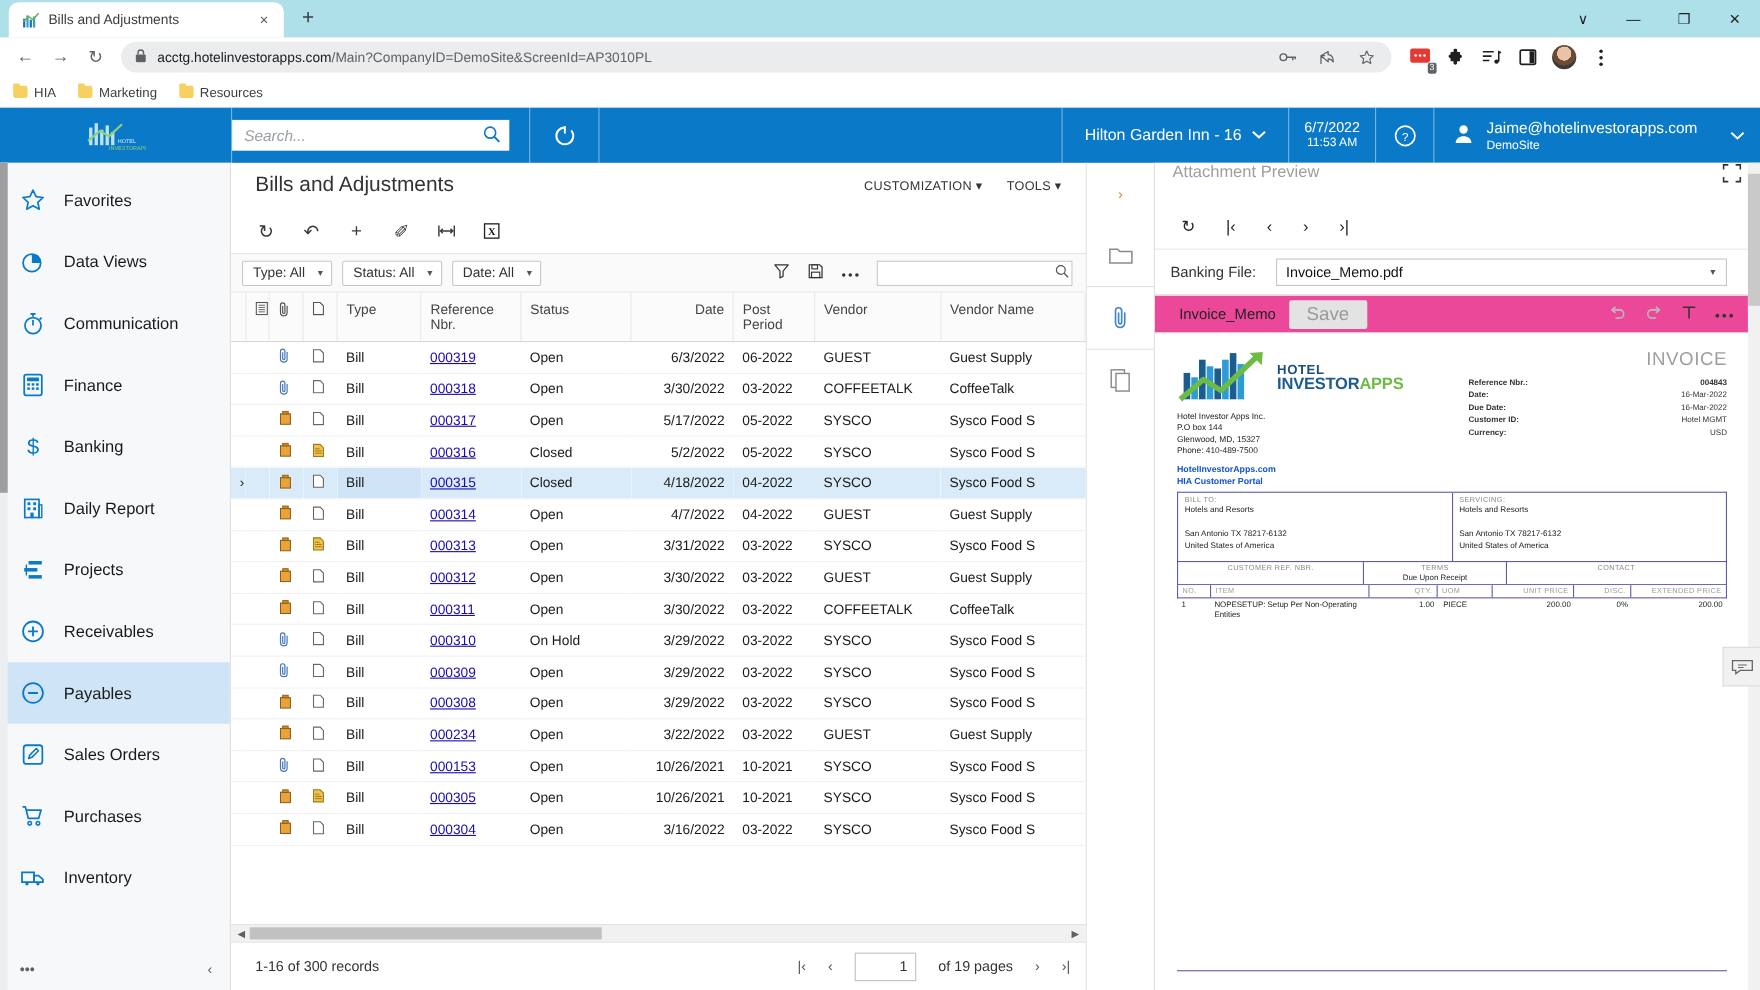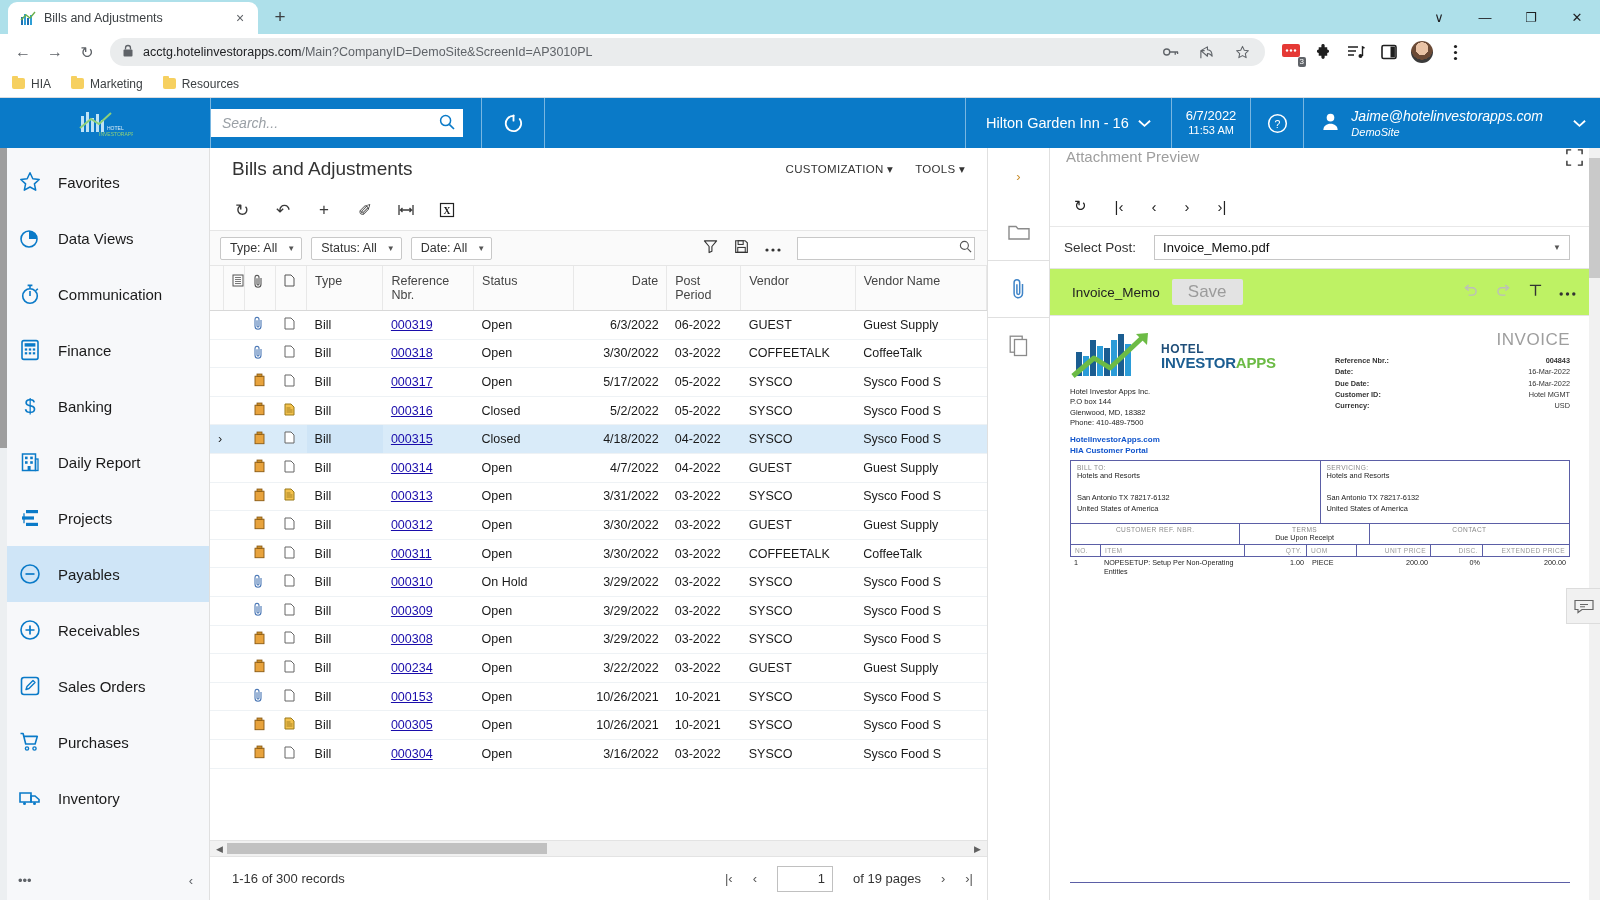--- a/index.html
+++ b/index.html
@@ -80,21 +80,21 @@
   .app-search input::placeholder { color: #9aa0a6; font-style: italic; }
   .sep-v { width: 1px; background: rgba(255,255,255,.45); }
   .top-icon-cell { width: 62px; display: flex; align-items: center; justify-content: center; }
   .spacer-cell { flex: 1; }
   .company-cell { display: flex; align-items: center; gap: 9px; padding: 0 20px; font-size: 14.5px; }
   .date-cell { display: flex; flex-direction: column; align-items: center; justify-content: center;
     padding: 0 14px; line-height: 1.25; }
   .date-cell .d { font-size: 13px; }
   .date-cell .t { font-size: 11px; }
   .help-cell { width: 52px; display: flex; align-items: center; justify-content: center; }
-  .user-cell { display: flex; align-items: center; gap: 10px; padding: 0 12px 0 16px; font-style: italic; }
+  .user-cell { display: flex; align-items: center; gap: 10px; padding: 0 12px 0 16px; }
   .user-cell .u-name { font-size: 14px; line-height: 1.25; }
   .user-cell .u-sub { font-size: 11px; }
   .user-chevron { padding: 0 14px 0 18px; display: flex; align-items: center; }
 
   .app-body { flex: 1; display: flex; min-height: 0; }
 
   
   .sidebar {
     width: 210px; background: #f7f8fa; border-right: 1px solid #e0e0e0;
     display: flex; flex-direction: column; position: relative;
@@ -181,22 +181,22 @@
   .att-head { height: 38px; display: flex; align-items: flex-start; padding: 0 16px 0 16px; }
   .att-title { font-size: 15px; color: #9e9e9e; }
   .att-expand { margin-left: auto; color: #444; }
   .att-nav { height: 40px; display: flex; align-items: center; gap: 28px; padding-left: 24px; color: #222; font-size: 15px; }
   .att-file-row { height: 42px; display: flex; align-items: center; gap: 18px; padding: 0 30px 0 14px;
     border-top: 1px solid #e8e8e8; }
   .att-file-label { font-size: 13.5px; color: #333; }
   .att-select { flex: 1; height: 25px; border: 1px solid #c6c6c6; background: #fff; display: flex;
     align-items: center; padding: 0 8px; font-size: 13px; color: #111; }
   .att-select .car { margin-left: auto; font-size: 8px; color: #555; }
-  .att-tool { height: 48px; display: flex; align-items: center; gap: 12px; padding: 0 24px 0 22px;
-    background: #bef264; border-top: 1px solid #e4e4e4; border-bottom: 1px solid #e4e4e4; }
+  .att-tool { height: 35px; display: flex; align-items: center; gap: 12px; padding: 0 24px 0 22px;
+    background: #ec4899; border-top: 1px solid #e4e4e4; border-bottom: 1px solid #e4e4e4; }
   .att-tool .name { font-size: 13.5px; color: #222; }
   .att-save { height: 26px; padding: 0 16px; background: #e3e3e3; color: #9b9b9b; font-size: 17px;
     display: flex; align-items: center; border-radius: 2px; }
   .att-tool-right { margin-left: auto; display: flex; align-items: center; gap: 16px; color: #bdbdbd; }
   .att-tool-right .dark { color: #333; }
 
   .doc-area { flex: 1; background: #fff; position: relative; overflow: hidden; padding: 14px 30px 0 20px; }
   .doc-page { background: #fff; width: 100%; }
   .inv-top { display: flex; align-items: flex-start; }
   .inv-logo { width: 240px; }
@@ -511,37 +511,37 @@
           <span class="sb-ico">
               <svg width="24" height="24" viewBox="0 0 24 24">
                 <rect x="8" y="4" width="12" height="3.2" fill="#0a7ac8"></rect>
                 <rect x="4" y="10.4" width="12" height="3.2" fill="#0a7ac8"></rect>
                 <rect x="8" y="16.8" width="12" height="3.2" fill="#0a7ac8"></rect>
                 <path d="M6 7.2v10" stroke="#0a7ac8" stroke-width="1.3"></path>
               </svg>
             </span>
           <span>Projects</span>
         </div>
+        <div class="sb-item">
+          <span class="sb-ico">
+              <svg width="24" height="24" viewBox="0 0 24 24">
+                <circle cx="12" cy="12" r="9" stroke="#0a7ac8" stroke-width="1.6" fill="none"></circle>
+                <path d="M7.5 12h9M12 7.5v9" stroke="#0a7ac8" stroke-width="1.7"></path>
+              </svg>
+            </span>
+          <span>Receivables</span>
+        </div>
         <div class="sb-item active">
           <span class="sb-ico">
               <svg width="24" height="24" viewBox="0 0 24 24">
                 <circle cx="12" cy="12" r="9" stroke="#0a7ac8" stroke-width="1.6" fill="none"></circle>
                 <path d="M7.5 12h9" stroke="#0a7ac8" stroke-width="1.7"></path>
               </svg>
             </span>
           <span>Payables</span>
-        </div>
-        <div class="sb-item">
-          <span class="sb-ico">
-              <svg width="24" height="24" viewBox="0 0 24 24">
-                <circle cx="12" cy="12" r="9" stroke="#0a7ac8" stroke-width="1.6" fill="none"></circle>
-                <path d="M7.5 12h9M12 7.5v9" stroke="#0a7ac8" stroke-width="1.7"></path>
-              </svg>
-            </span>
-          <span>Receivables</span>
         </div>
         <div class="sb-item">
           <span class="sb-ico">
               <svg width="24" height="24" viewBox="0 0 24 24">
                 <rect x="3.5" y="3.5" width="17" height="17" rx="2.5" stroke="#0a7ac8" stroke-width="1.6" fill="none"></rect>
                 <path d="M8 15.5l1-3 6-6 2 2-6 6z" stroke="#0a7ac8" stroke-width="1.4" fill="none" stroke-linejoin="round"></path>
               </svg>
             </span>
           <span>Sales Orders</span>
         </div>
@@ -1038,21 +1038,21 @@
           </span>
         </div>
         <div class="att-nav">
           <span>↻</span>
           <span>|‹</span>
           <span>‹</span>
           <span>›</span>
           <span>›|</span>
         </div>
         <div class="att-file-row">
-          <span class="att-file-label">Select Post:</span>
+          <span class="att-file-label">Banking File:</span>
           <span class="att-select">
             <span>Invoice_Memo.pdf</span>
             <span class="car">▼</span>
           </span>
         </div>
         <div class="att-tool">
           <span class="name">Invoice_Memo</span>
           <span class="att-save">Save</span>
           <span class="att-tool-right">
             <span>
@@ -1106,21 +1106,21 @@
                     </svg>
                   </span>
                   <span class="hia-text">
                     <div class="l1">HOTEL</div>
                     <div class="l2"><span style="color:#1b5d91">INVESTOR</span><span style="color:#6cbb45">APPS</span></div>
                   </span>
                 </div>
                 <div class="addr">
                   <div>Hotel Investor Apps Inc.</div>
                   <div>P.O box 144</div>
-                  <div>Glenwood, MD, 18382</div>
+                  <div>Glenwood, MD, 15327</div>
                   <div>Phone: 410-489-7500</div>
                 </div>
                 <div class="links">
                   <div>HotelInvestorApps.com</div>
                   <div>HIA Customer Portal</div>
                 </div>
               </div>
               <div class="inv-meta">
                 <div class="inv-word">INVOICE</div>
                 <div class="meta-row">

